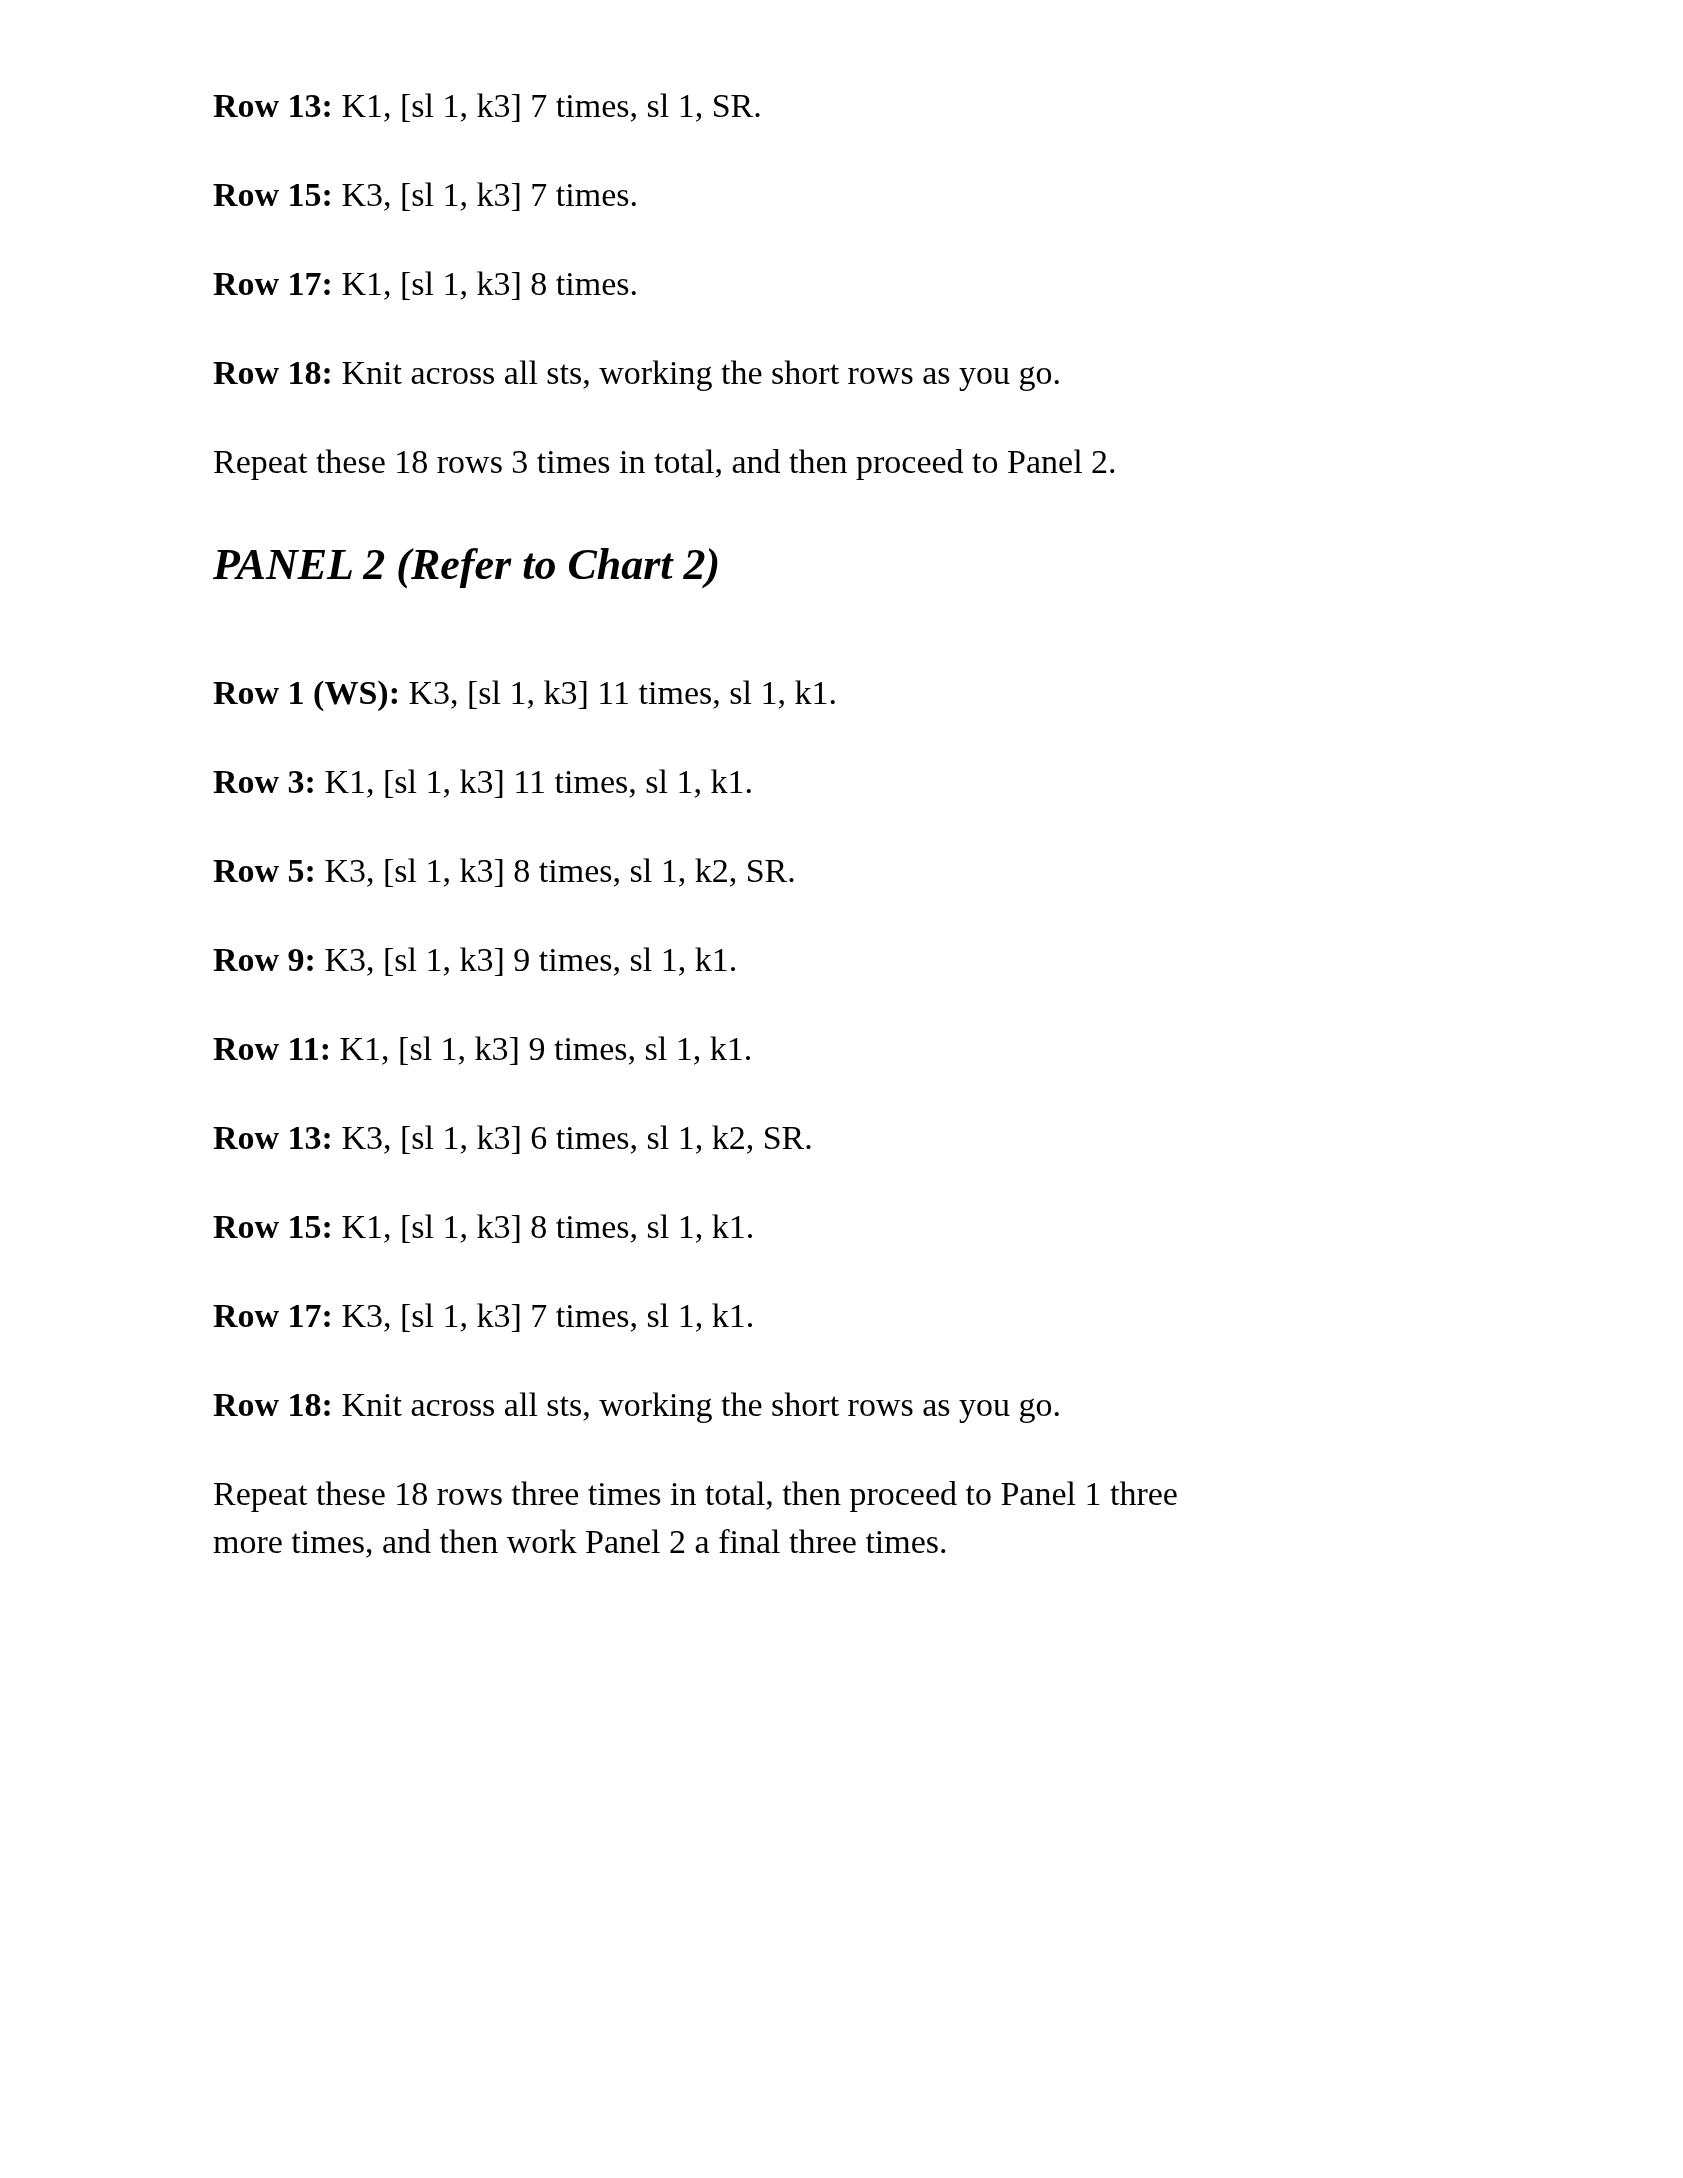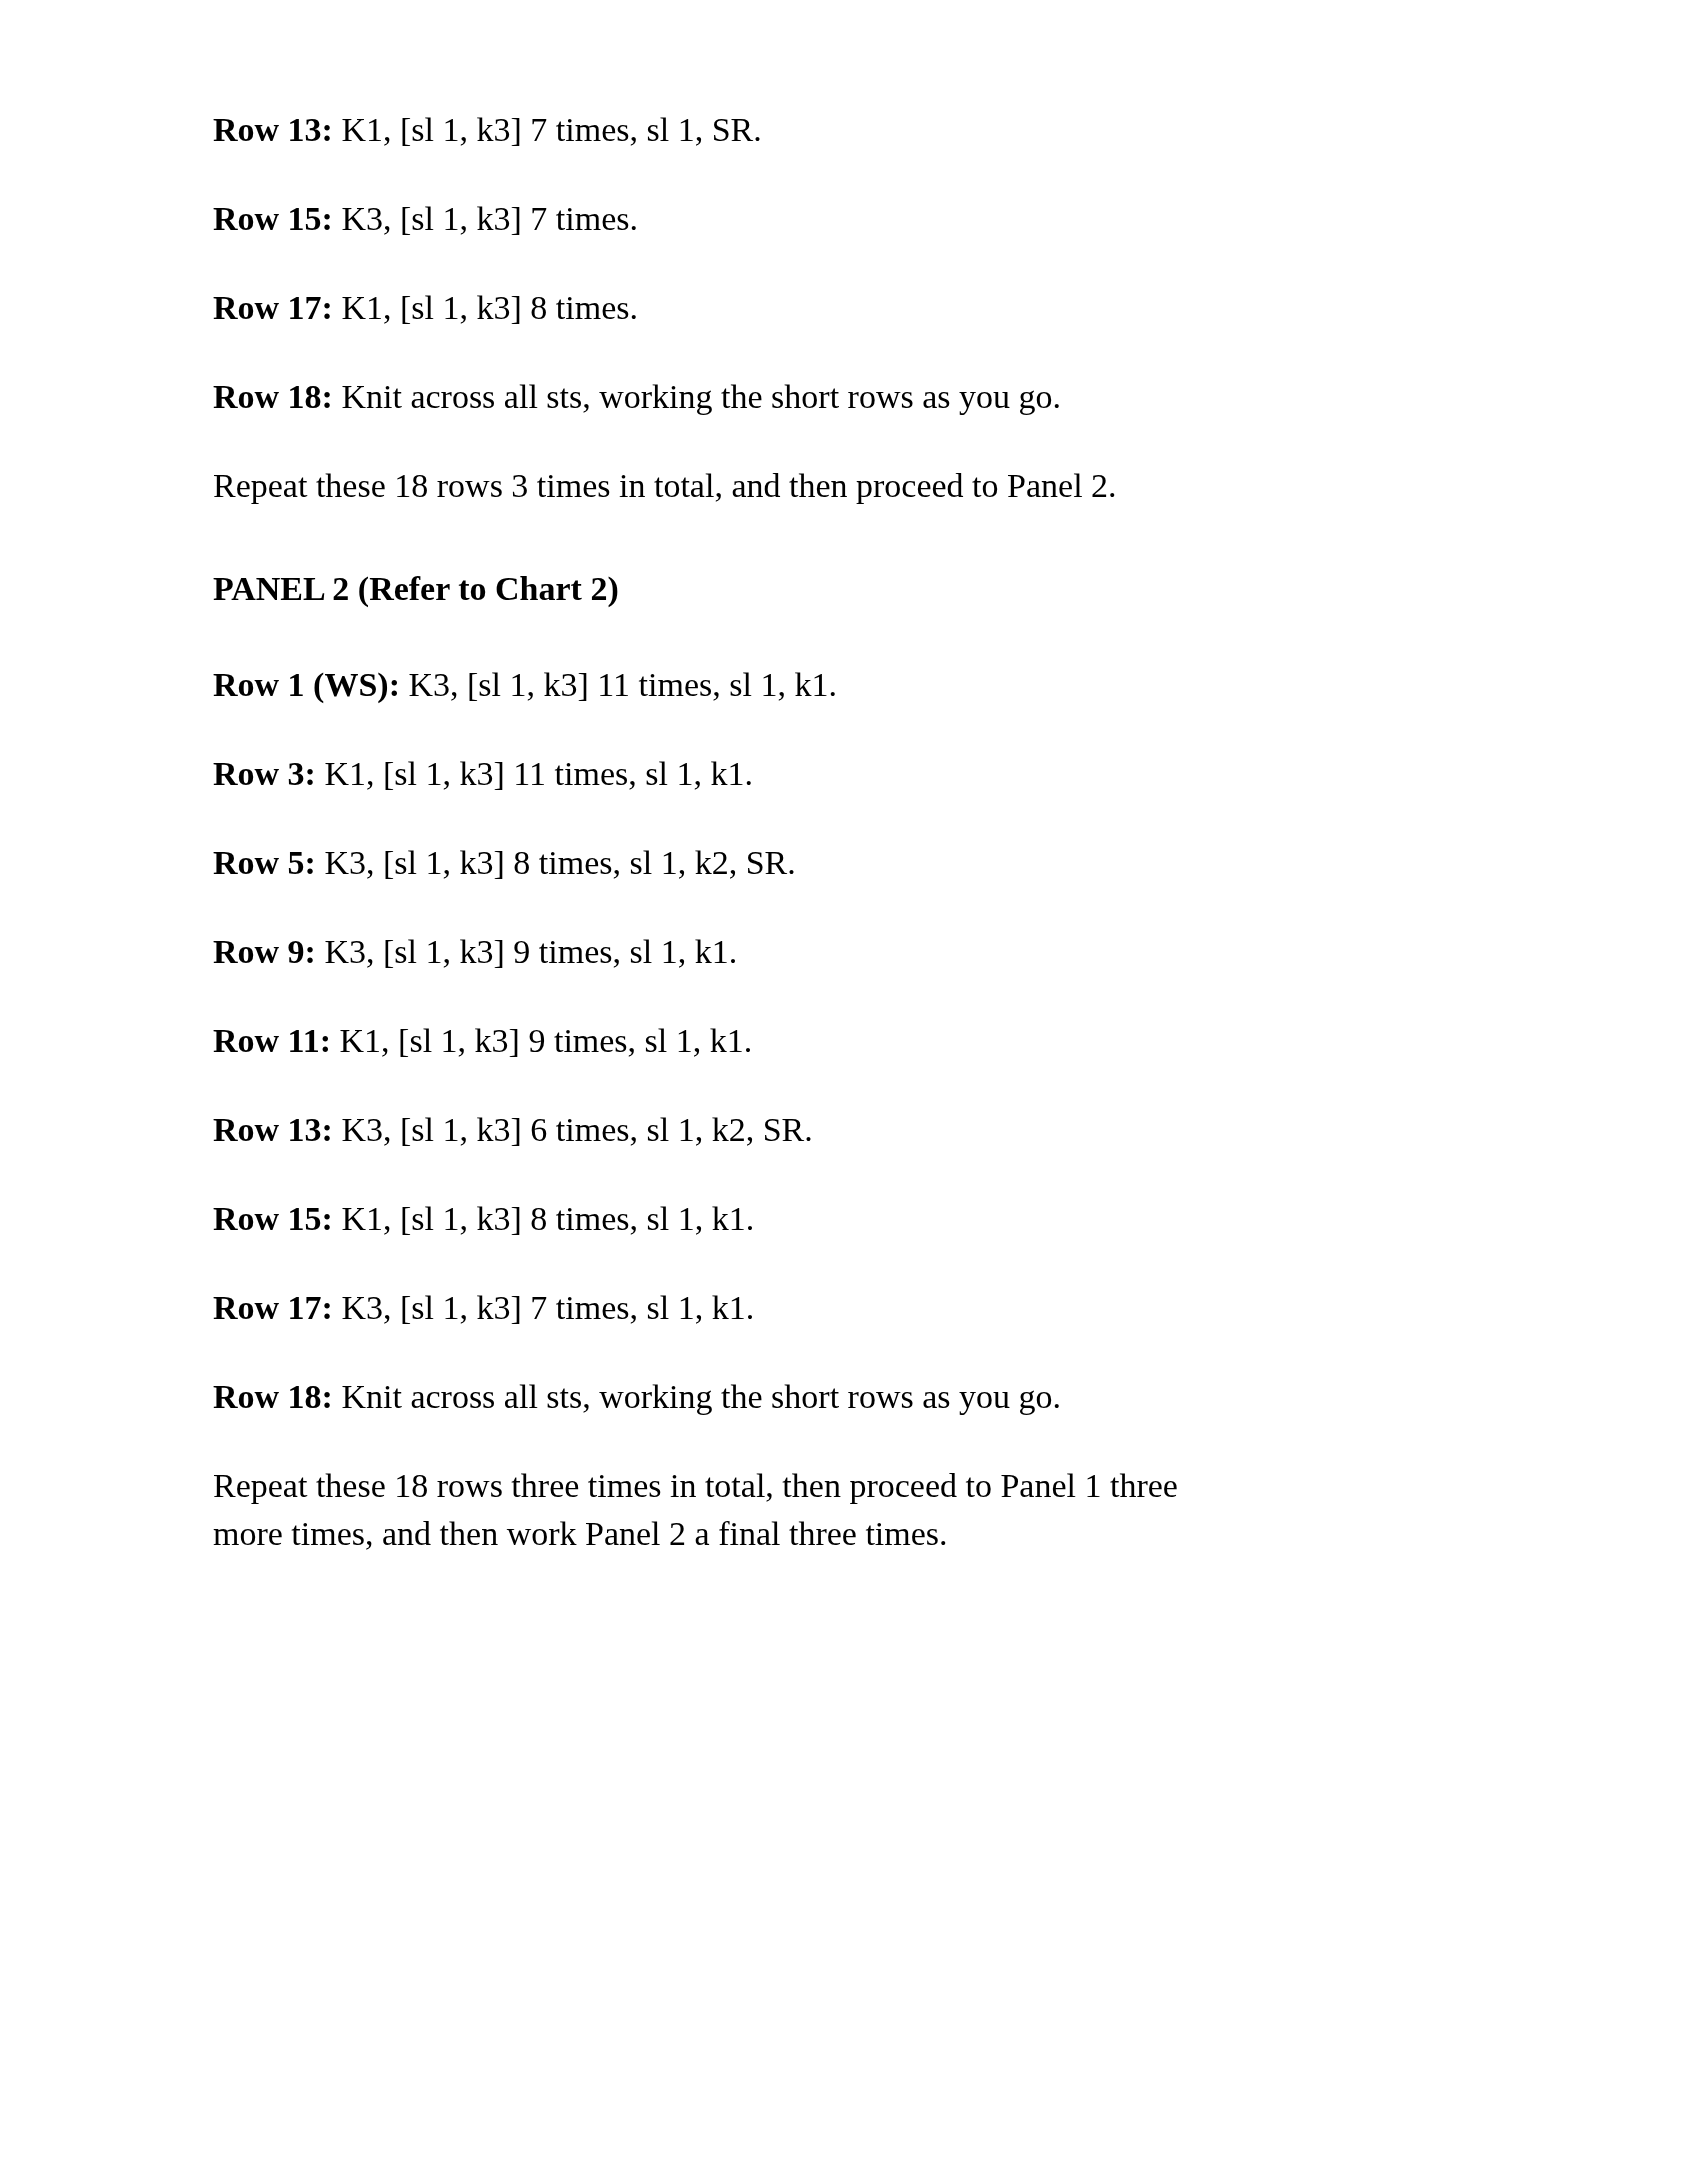--- a/index.html
+++ b/index.html
@@ -6,38 +6,39 @@
     margin: 0;
     padding: 0;
     background: #ffffff;
   }
   .page {
     position: relative;
     width: 1683px;
     height: 2178px;
     background: #ffffff;
     box-sizing: border-box;
-    padding: 106px 213px 0 213px;
+    padding: 82px 213px 0 213px;
     font-family: "Liberation Serif", "DejaVu Serif", serif;
     font-size: 34px;
     color: #000000;
     overflow: hidden;
   }
   p.para {
     margin: 0 0 41px 0;
     line-height: 48px;
   }
   .row-label {
     font-weight: 700;
   }
   h2.panel-heading {
-    font-size: 34px;
+    font-size: 44px;
     font-weight: 700;
     line-height: 48px;
-    margin: 55px 0 48px 0;
+    margin: 55px 0 80px 0;
+    font-style: italic;
   }
   p.repeat-final {
     white-space: pre-line;
   }
 </style>
 </head>
 <body>
 
 <div class="page">
 

